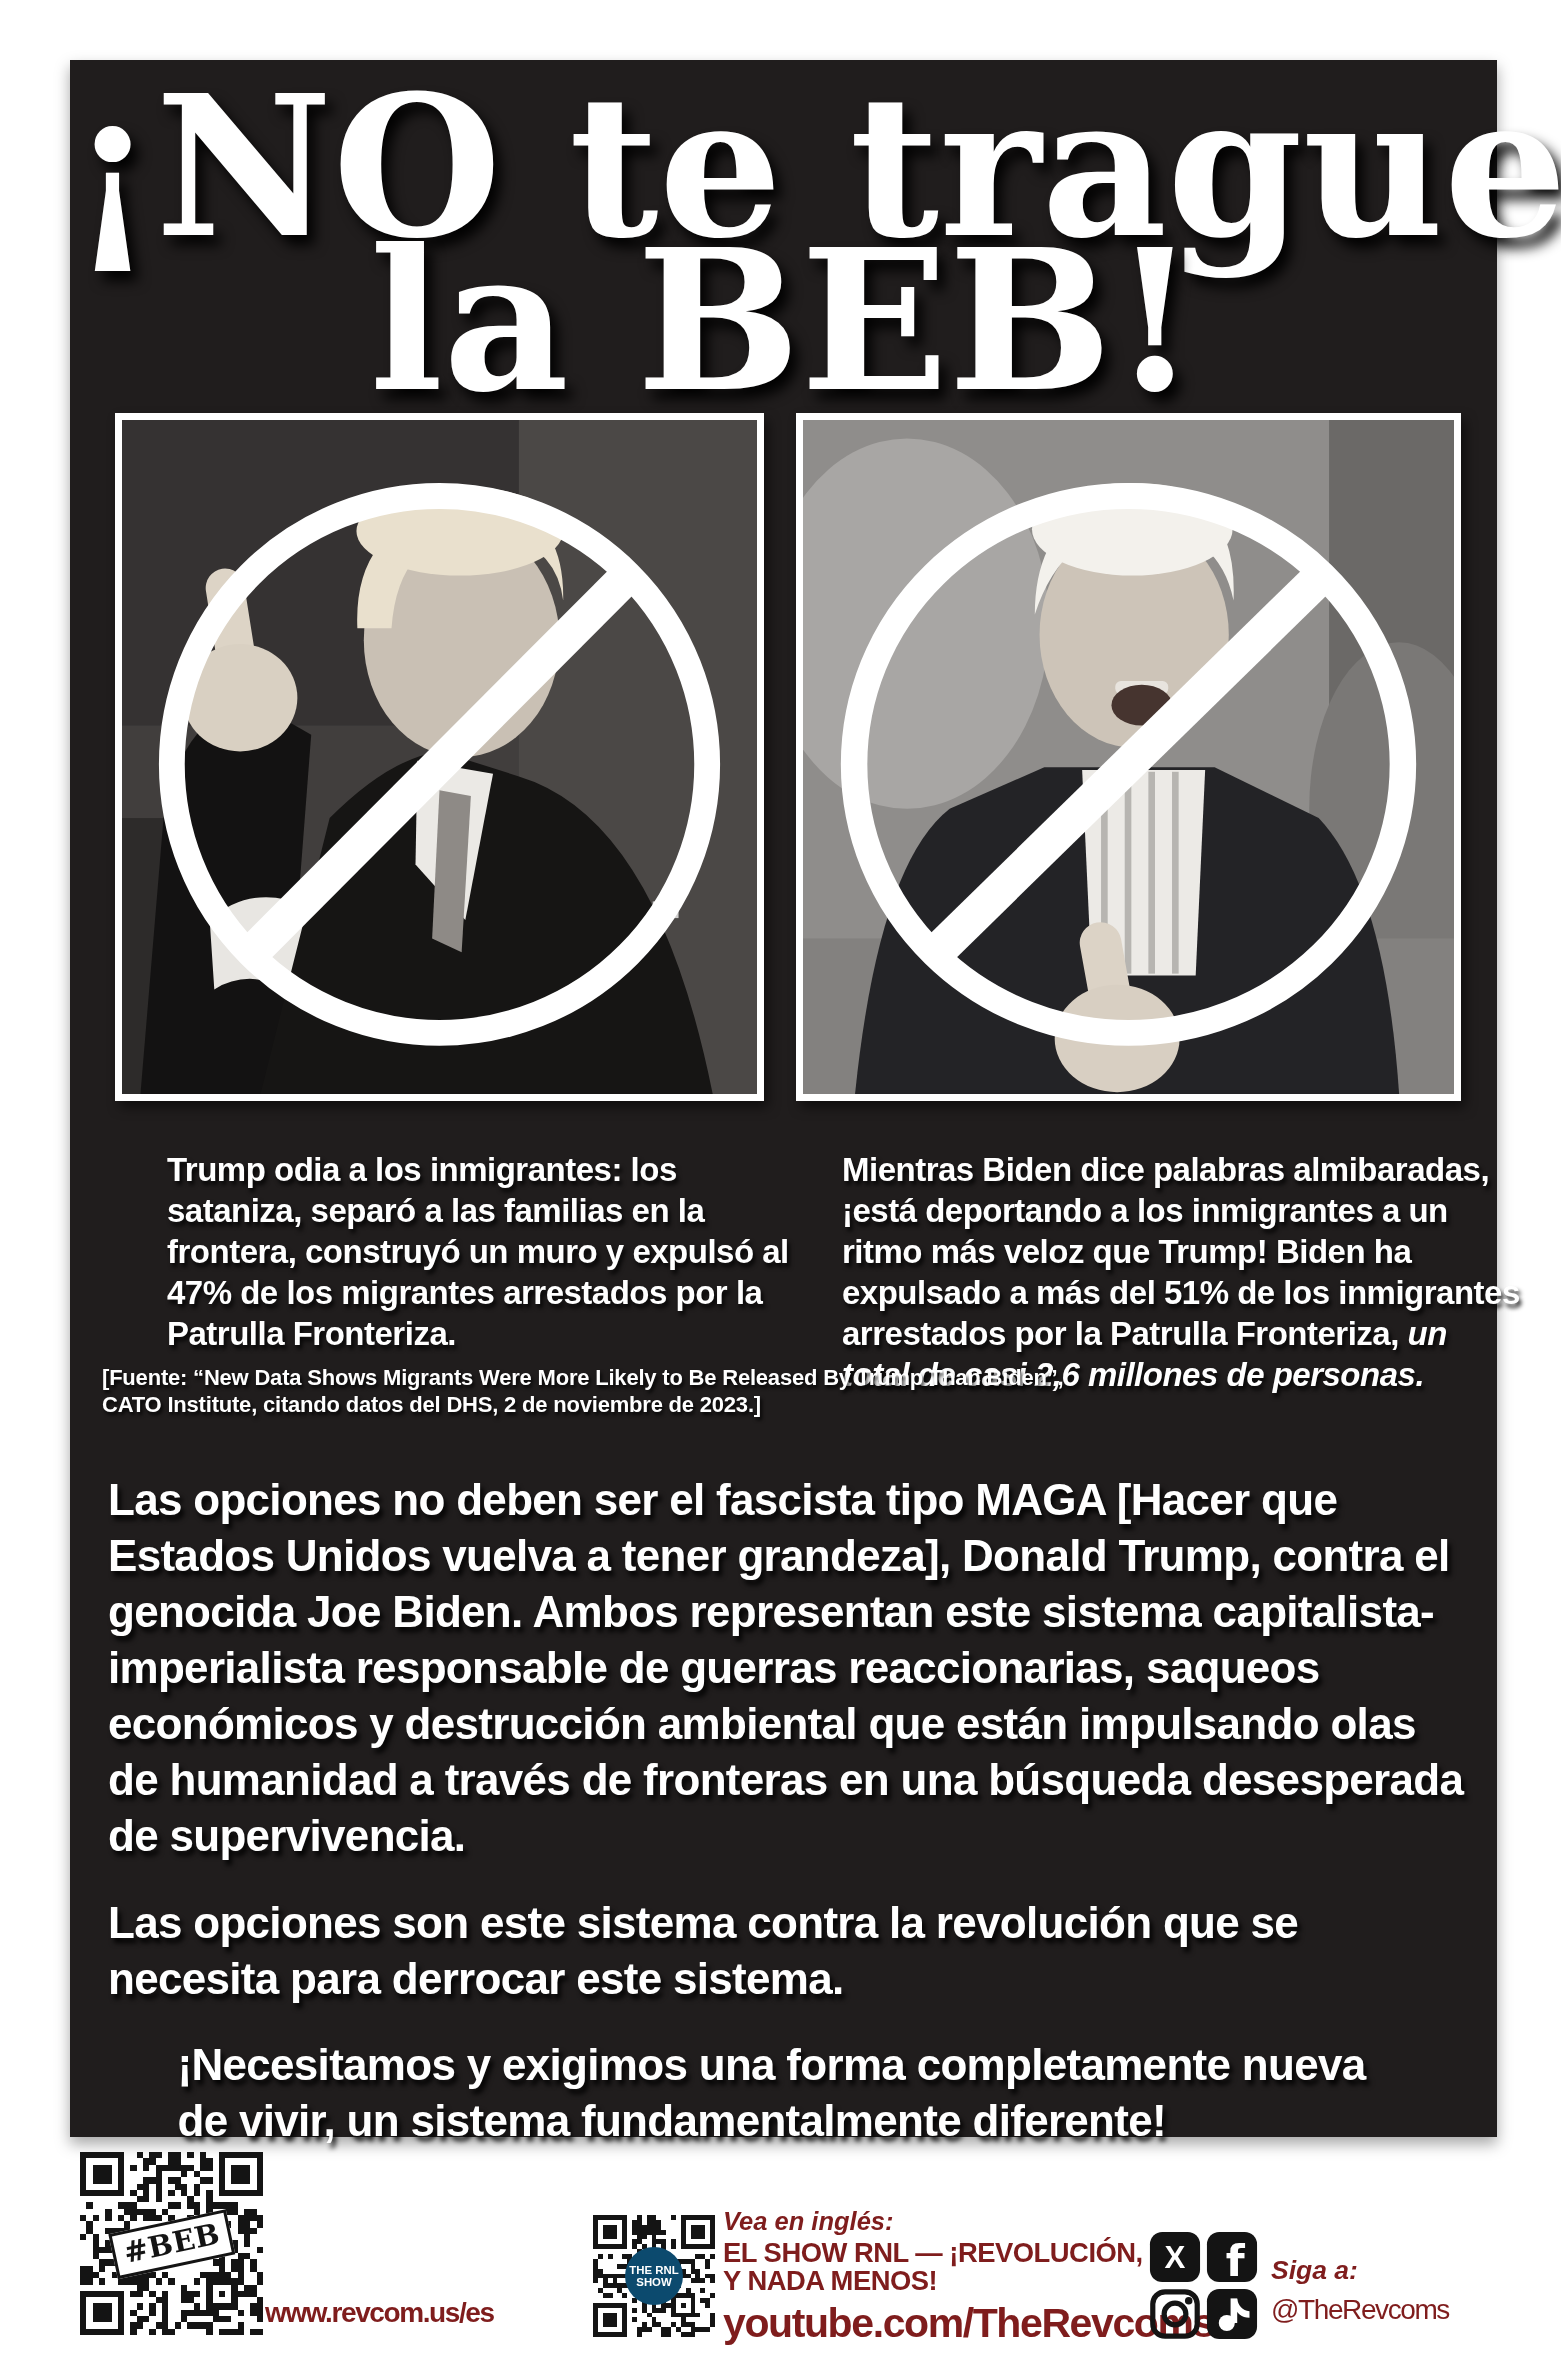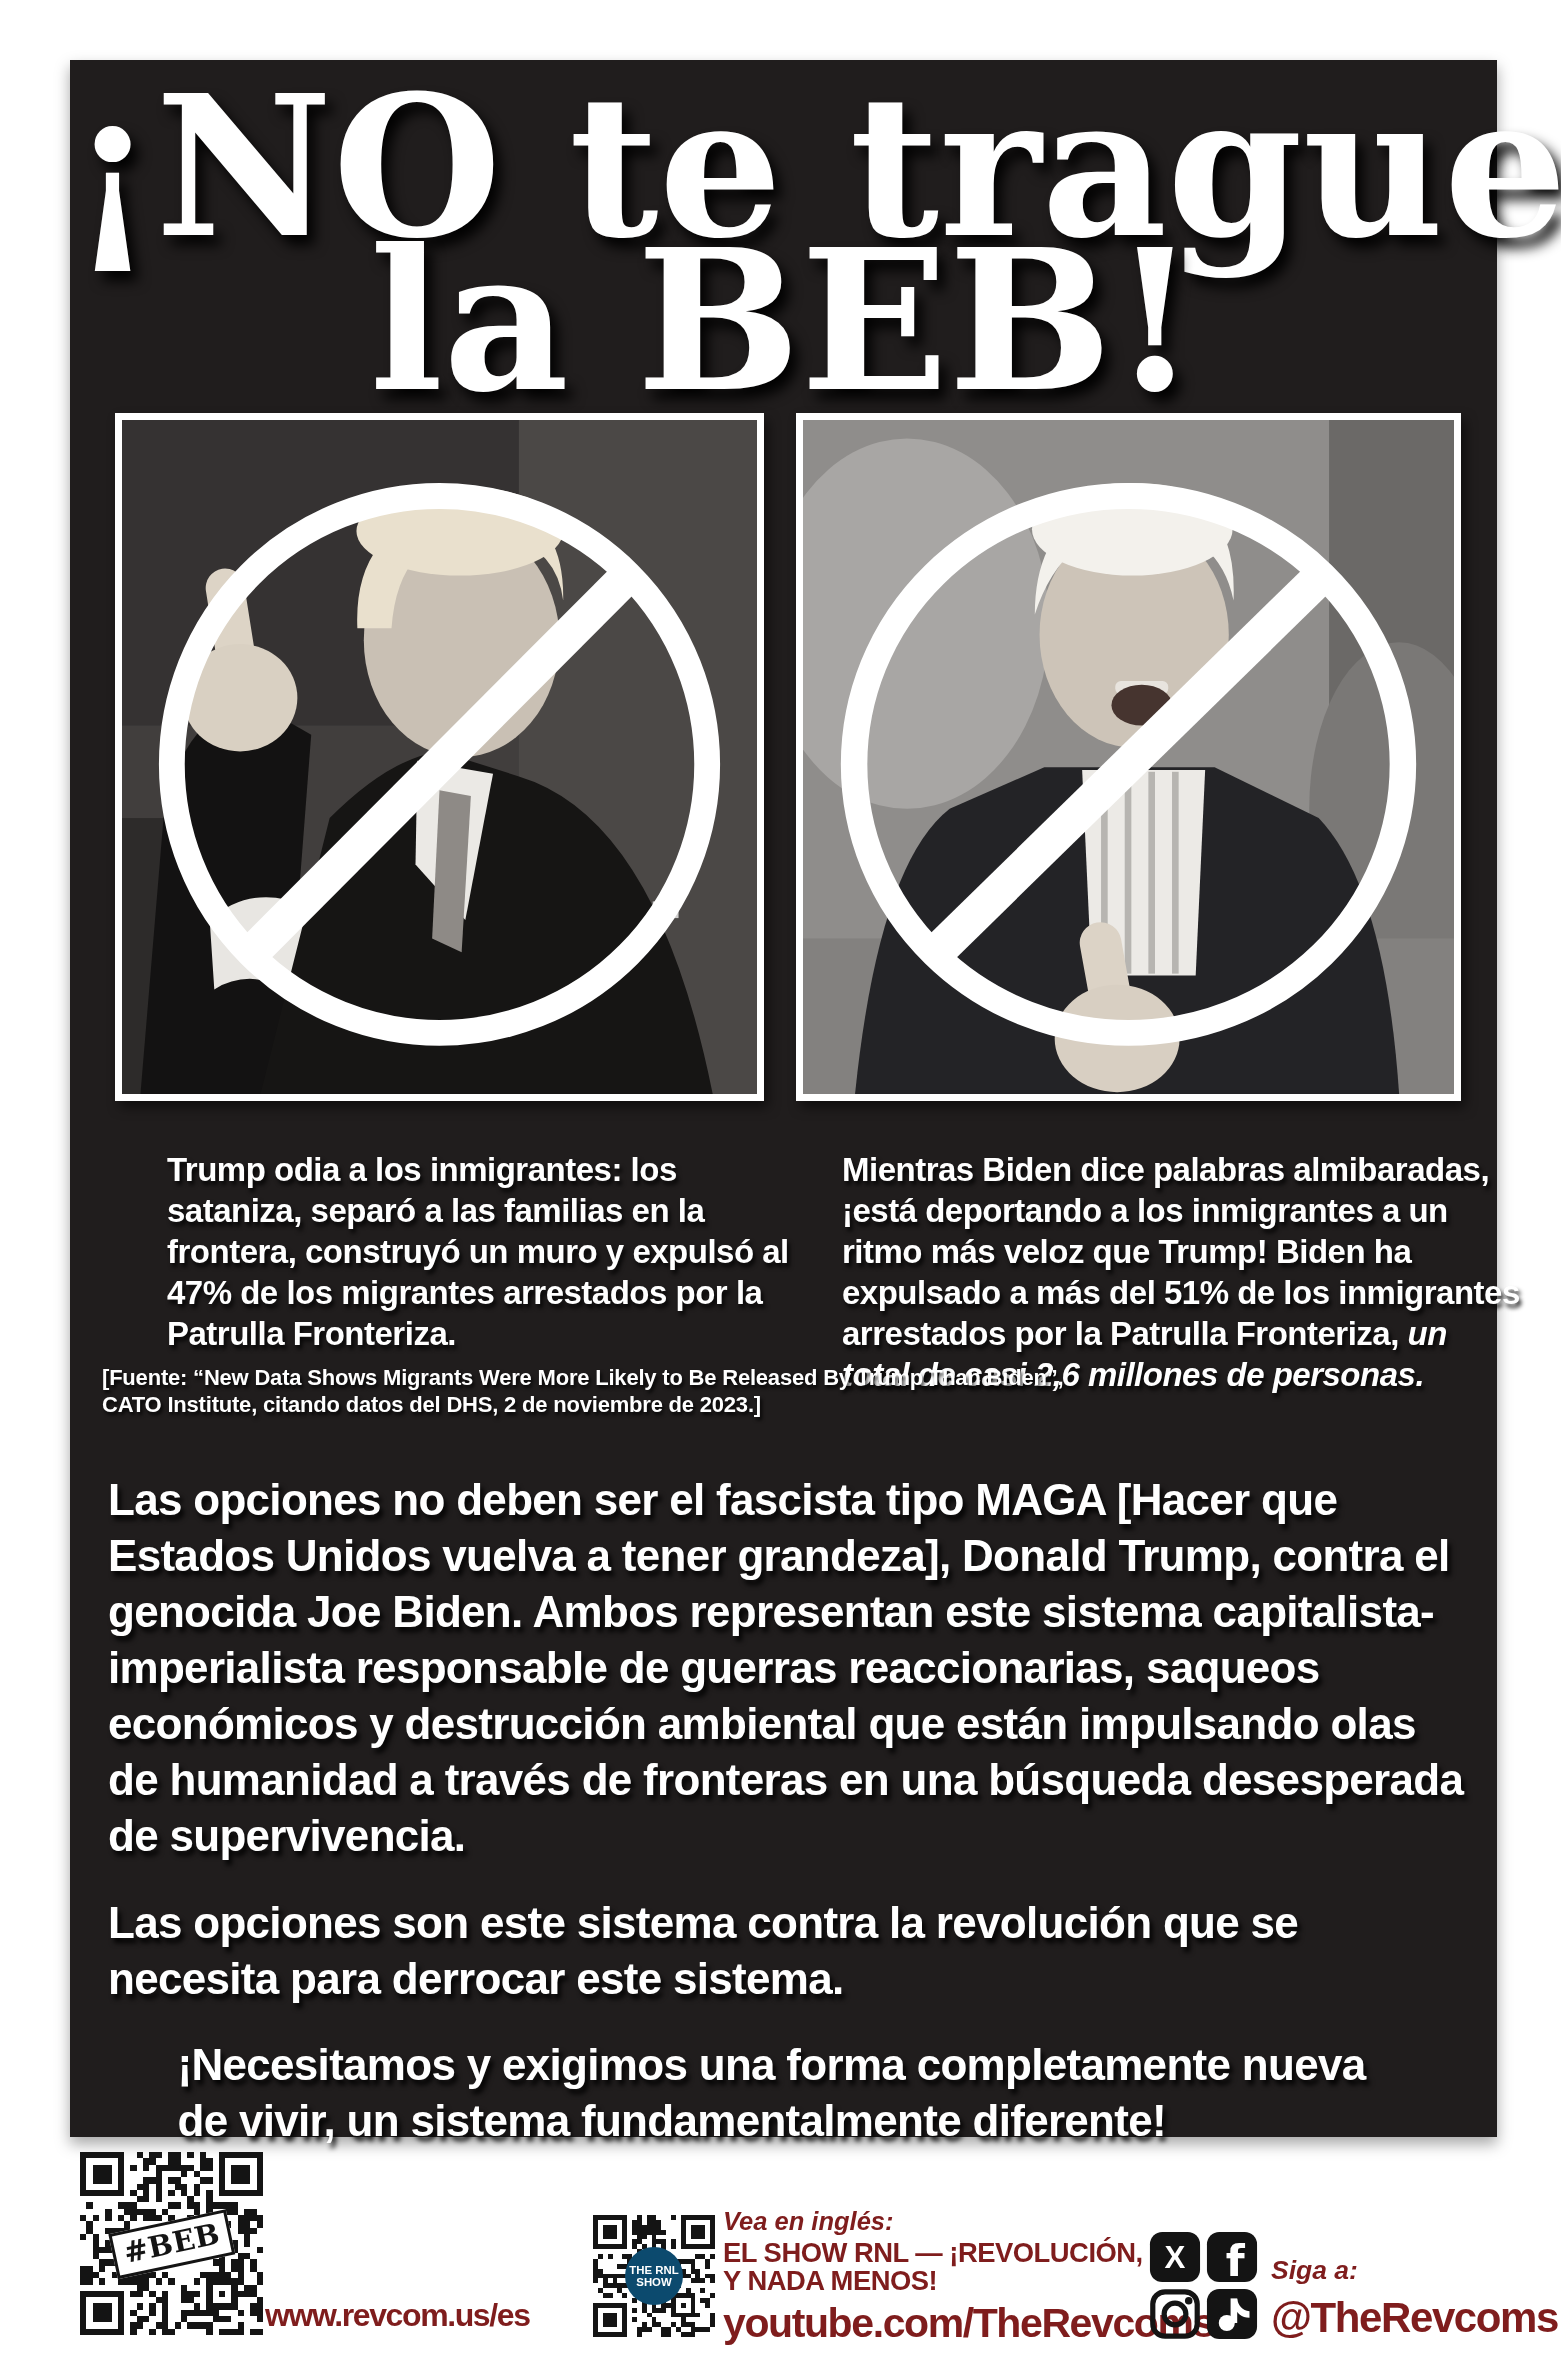--- a/index.html
+++ b/index.html
@@ -46,28 +46,28 @@
   .para{
     position:absolute;left:38px;font-weight:bold;letter-spacing:-0.7px;
     font-size:44px;line-height:56px;
     text-shadow:3.3px 4.7px 5.7px rgba(0,0,0,.9);
   }
   .para1{top:1368px;width:1363px;}
   .para2{top:1791px;width:1296px;}
   .para3{top:1933px;left:50%;width:1211px;margin-left:-606px;text-align:left;}
   
   .footer-text{position:absolute;color:#7f1d1d;}
-  .website{left:265px;top:2297px;font-weight:bold;font-size:32px;letter-spacing:-1.4px;}
+  .website{left:265px;top:2297px;font-weight:bold;font-size:28px;letter-spacing:-1.4px;}
   .vea{left:723px;top:2207px;font-weight:bold;font-style:italic;font-size:25.5px;}
   .showline{left:723px;font-weight:bold;font-size:27.4px;letter-spacing:-0.5px;}
   .show1{top:2237px;}
   .show2{top:2265px;}
   .youtube{left:723px;top:2300px;font-weight:bold;font-size:41px;letter-spacing:-1.4px;}
   .siga{left:1271px;top:2255px;font-weight:bold;font-style:italic;font-size:26.5px;}
-  .handle{left:1271px;top:2294px;font-weight:bold;font-size:42px;letter-spacing:-1.4px;}
+  .handle{left:1271px;top:2294px;font-weight:normal;font-size:28px;letter-spacing:-1.4px;}
   
   .qr{position:absolute;}
   .qr svg{position:absolute;inset:0;width:100%;height:100%;shape-rendering:crispEdges;}
   .qr-beb{left:80px;top:2152px;width:183px;height:183px;}
   .qr-rnl{left:593px;top:2215px;width:122px;height:122px;}
   .beb-label{
     position:absolute;left:50%;top:50%;
     transform:translate(-50%,-50%) rotate(-12deg);
     background:#ffffff;border:3.3px solid #141414;padding:1.9px 8.5px 3.8px 8.5px;
     font-family:"DejaVu Serif",serif;font-weight:bold;font-size:29px;color:#141414;

